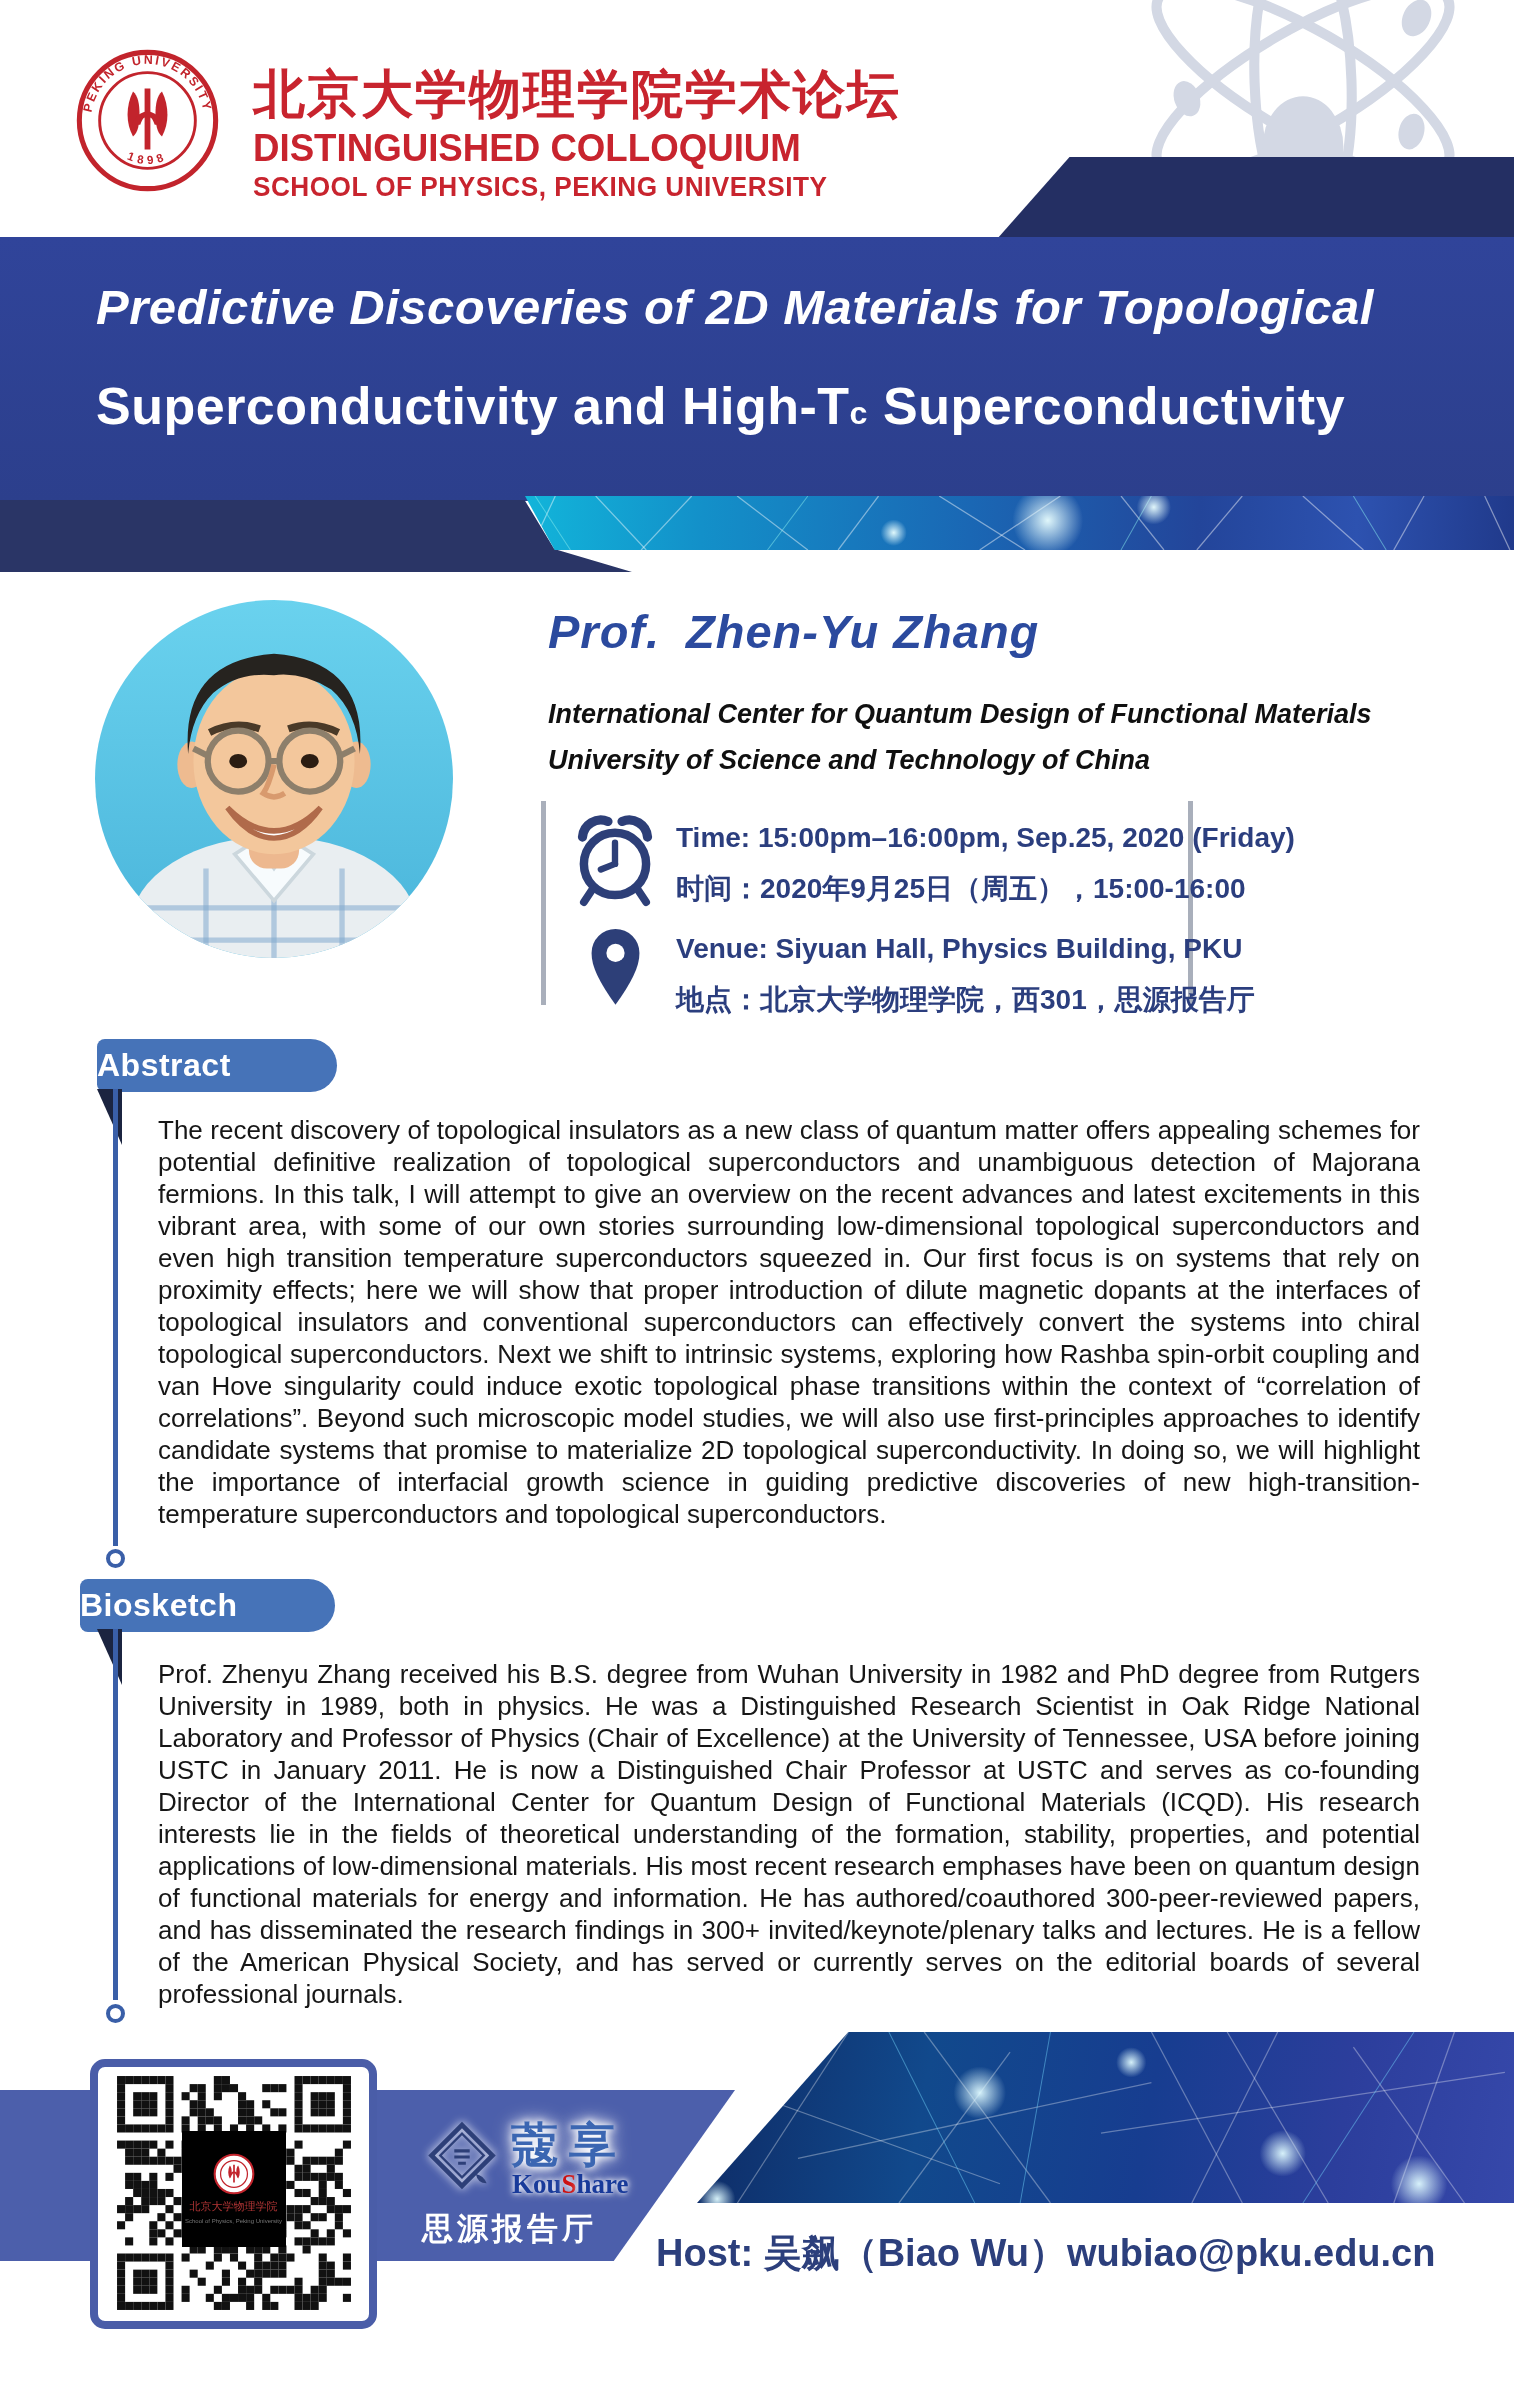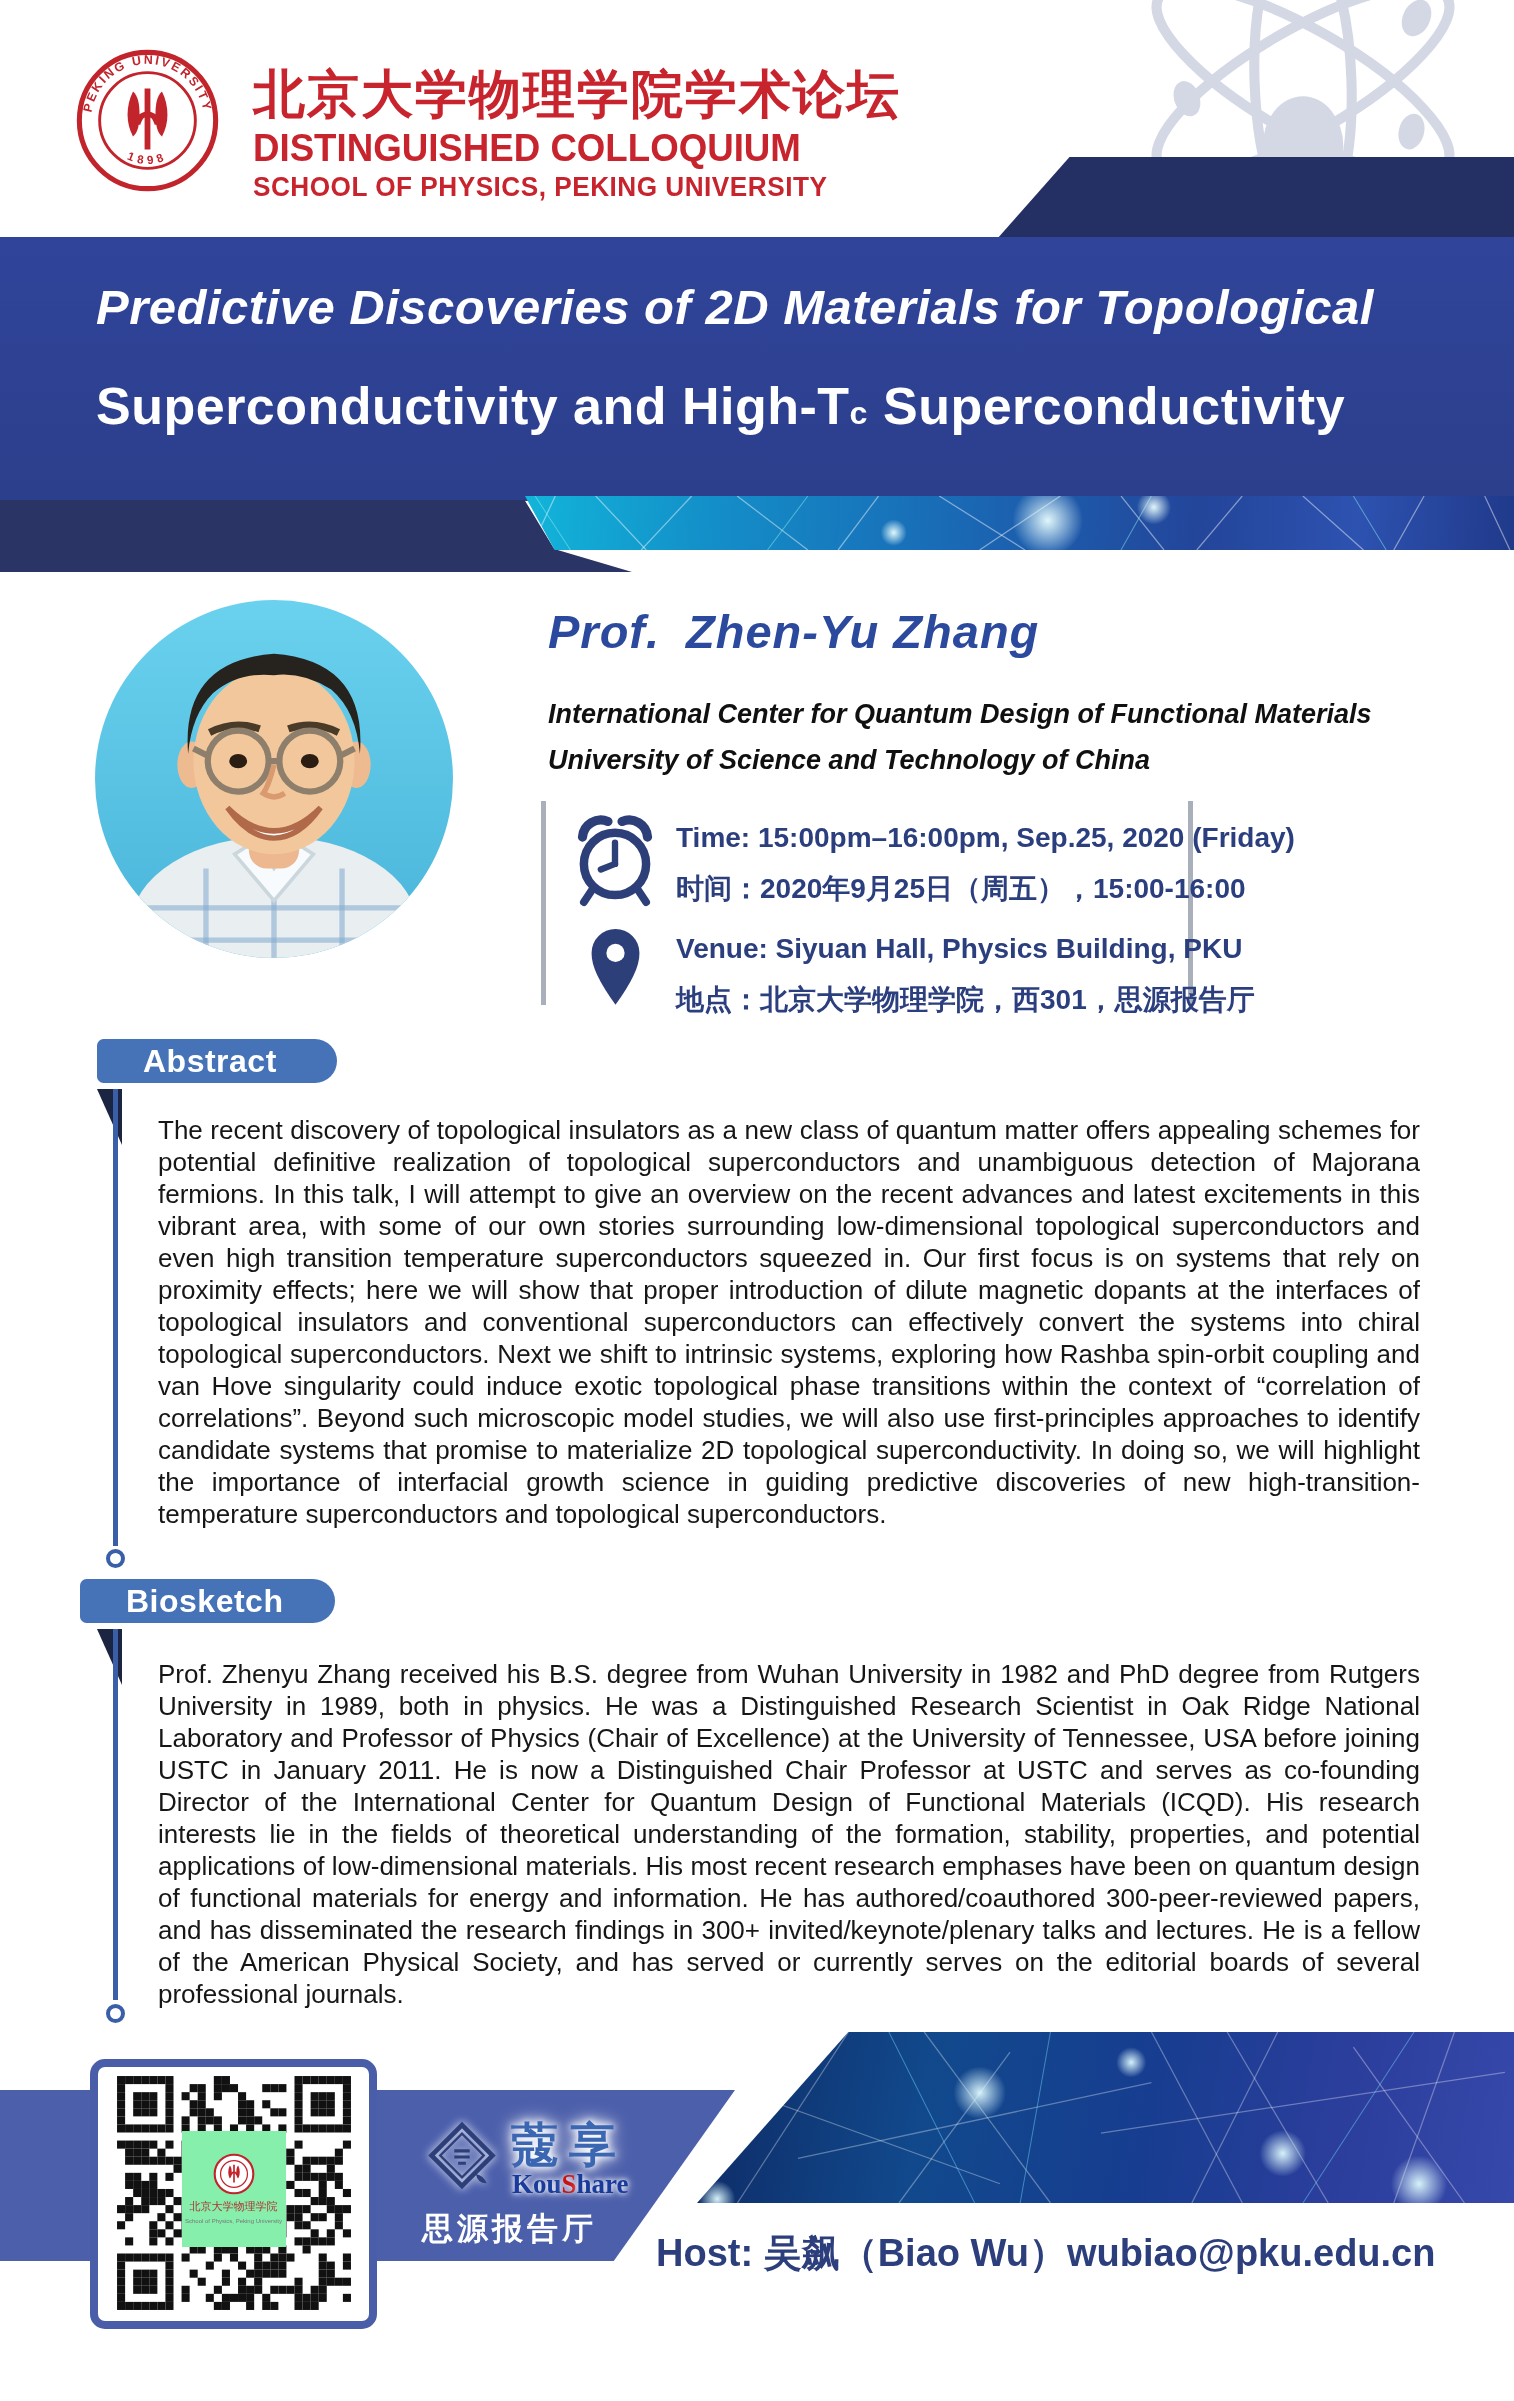--- a/index.html
+++ b/index.html
@@ -45,42 +45,42 @@
   
   .vbar{width:4.5px;background:#a9afbb;top:801px;height:204px;}
   .vbar.l{left:541px;} .vbar.r{left:1188px;}
   .icon-clock{left:571px;top:813px;width:88px;height:99px;}
   .icon-pin{left:587px;top:925px;width:57px;height:82px;}
   .sched{font-size:28px;font-weight:bold;color:#2b3e7e;white-space:nowrap;}
   .time-en{left:676px;top:822px;} .time-zh{left:676px;top:870px;}
   .venue-en{left:676px;top:933px;} .venue-zh{left:676px;top:981px;}
 
   
-  .tab{background:#4673b8;color:#fff;font-weight:bold;font-size:32px;height:44px;
-       border-radius:8px 27px 27px 8px;display:flex;align-items:center;padding-left:46px;
+  .tab{background:#4673b8;color:#fff;font-weight:bold;font-size:32px;height:53px;
+       border-radius:8px 27px 27px 8px;display:flex;align-items:center;
        box-sizing:border-box;letter-spacing:0.5px;}
   .tab-abstract{left:97px;top:1039px;width:240px;}
   .tab-biosketch{left:80px;top:1579px;width:255px;}
   .notch{width:25px;height:56px;background:#1b2440;clip-path:polygon(0 0,100% 0,100% 100%);}
   .notch-a{left:97px;top:1089px;} .notch-b{left:97px;top:1629px;}
   .vline{left:113px;width:4.5px;background:#3a5fa8;}
   .vline-a{top:1089px;height:457px;} .vline-b{top:1629px;height:371px;}
   .endcap{left:106px;width:11px;height:11px;border:4.5px solid #3a5fa8;border-radius:50%;background:#fff;}
   .endcap-a{top:1549px;} .endcap-b{top:2004px;}
   .body-text{left:158px;width:1262px;text-align:justify;font-size:26px;line-height:32px;color:#161616;}
   .body-a{top:1114px;} .body-b{top:1658px;}
 
   
   .band{left:0;top:2090px;width:735px;height:171px;background:#4c5fab;
         clip-path:polygon(0 0,100% 0,83.5% 100%,0 100%);}
   .qr-box{left:90px;top:2059px;width:287px;height:270px;background:#fff;border:8px solid #4a5da8;
           border-radius:15px;box-sizing:border-box;}
   .qr-box svg.qr{display:block;margin:5px auto 0;width:242px;height:242px;fill:#111;}
   .qr-center{position:absolute;left:50%;top:48%;transform:translate(-50%,-50%);width:104px;height:116px;
-             background:#86efac;display:flex;flex-direction:column;align-items:center;justify-content:center;gap:4px;}
+             background:#000000;display:flex;flex-direction:column;align-items:center;justify-content:center;gap:4px;}
   .qr-cap-zh{font-size:11px;color:#b03434;white-space:nowrap;}
   .qr-cap-en{font-size:6px;color:#777;white-space:nowrap;}
   .kou-icon{left:422px;top:2117px;width:80px;height:77px;filter:drop-shadow(0 0 5px rgba(255,255,255,.95));}
   .kou-zh{left:511px;top:2114px;font-size:47px;font-weight:bold;color:#3b66b2;letter-spacing:11px;
           text-shadow:0 0 7px #fff,0 0 13px #fff,0 0 20px #fff;white-space:nowrap;}
   .kou-brand{left:512px;top:2169px;font-size:27px;font-weight:bold;font-family:"Liberation Serif","DejaVu Serif",serif;
           text-shadow:0 0 5px #fff,0 0 10px #fff;white-space:nowrap;}
   .kou-brand .blue{color:#183a9a;} .kou-brand .red{color:#cc1111;}
   .scan{left:422px;top:2208px;font-size:31px;font-weight:bold;color:#fff;letter-spacing:4px;white-space:nowrap;}
   .trap{left:697px;top:2032px;width:818px;height:171px;

